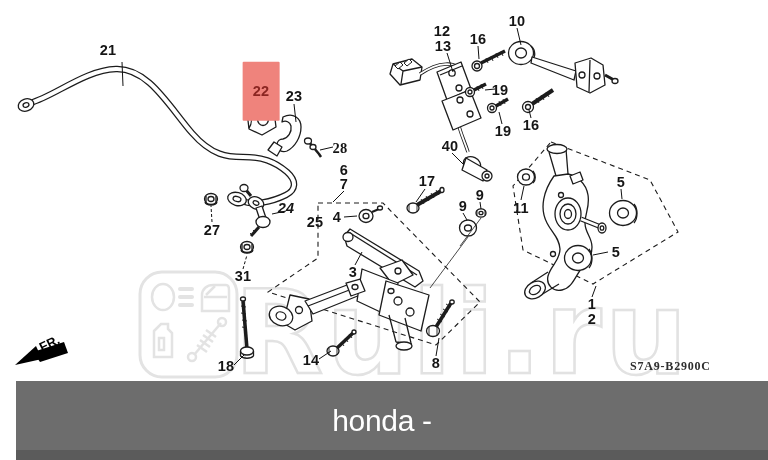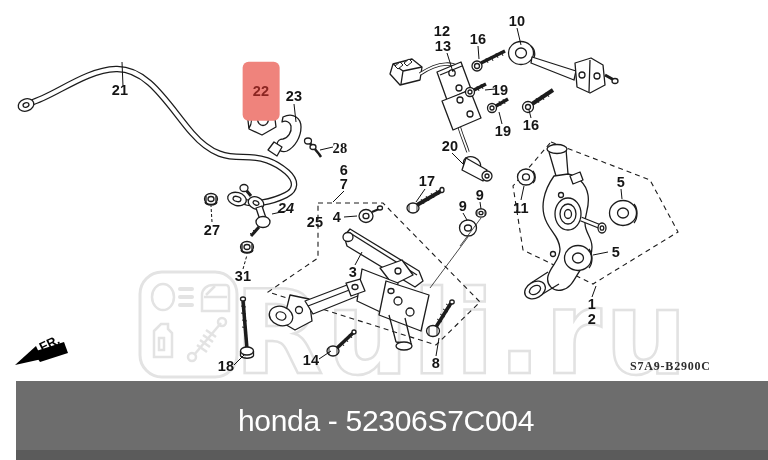--- a/index.html
+++ b/index.html
@@ -3,21 +3,21 @@
 <meta charset="utf-8">
 <style>
   html,body{margin:0;padding:0;background:#fff;}
   .screen{position:relative;width:768px;height:460px;background:#ffffff;overflow:hidden;
           font-family:"Liberation Sans",sans-serif;}
   .svg-layer{position:absolute;left:0;top:0;}
   .callout-layer{position:absolute;left:0;top:0;width:768px;height:381px;}
   .callout{position:absolute;transform:translate(-50%,-50%);font-weight:bold;font-size:14.5px;
            color:#151515;line-height:1;white-space:nowrap;letter-spacing:0.3px;}
   .callout.highlighted{background:var(--hl-bg,#ef837c);color:var(--hl-fg,#8b2622);
-           padding:22px 10px;border-radius:6px;}
+           padding:22px 10px;border-radius:1px;}
   .diagram-code{position:absolute;left:596px;top:359px;font-family:"Liberation Serif",serif;
            font-size:12px;font-weight:bold;color:#2e2e2e;letter-spacing:0.8px;margin-left:34px;}
   .caption-bar{position:absolute;left:16px;top:381px;width:768px;height:79px;background:#6d6d6d;
            display:flex;align-items:center;justify-content:center;color:#fff;font-size:30px;
            letter-spacing:-0.3px;}
   .caption-bar::after{content:"";position:absolute;left:0;right:0;bottom:0;height:10px;
            background:rgba(0,0,0,0.16);}
   .caption-gap{display:inline-block;width:28px;}
 </style>
 </head>
@@ -317,32 +317,32 @@
     </g>
 
     <g>
       <polygon points="15,365 36,346 42,359" fill="#000"></polygon>
       <polygon points="33,352 64,342 68,353 40,362" fill="#000"></polygon>
       <text x="42" y="352" transform="rotate(-26 42 352)" font-size="13" font-weight="bold" font-family="Liberation Sans, sans-serif" fill="#000">FR.</text>
     </g>
   </svg>
 
   <div class="callout-layer">
-      <div class="callout" style="left: 120px; top: 50px; margin-top: 40px;">21</div>
+      <div class="callout" style="left: 108px; top: 50px;">21</div>
       <div class="callout highlighted" style="left: 261px; top: 91px;">22</div>
       <div class="callout" style="left: 294px; top: 96px;">23</div>
       <div class="callout" style="left: 340px; top: 148px; font-family: Liberation Serif, serif;">28</div>
       <div class="callout" style="left: 442px; top: 31px;">12</div>
       <div class="callout" style="left: 443px; top: 46px;">13</div>
       <div class="callout" style="left: 478px; top: 39px;">16</div>
       <div class="callout" style="left: 517px; top: 21px;">10</div>
       <div class="callout" style="left: 500px; top: 90px;">19</div>
       <div class="callout" style="left: 503px; top: 131px;">19</div>
       <div class="callout" style="left: 531px; top: 125px;">16</div>
-      <div class="callout" style="left: 450px; top: 146px;">20</div>
+      <div class="callout" style="left: 450px; top: 146px;">40</div>
       <div class="callout" style="left: 427px; top: 181px;">17</div>
       <div class="callout" style="left: 480px; top: 195px;">9</div>
       <div class="callout" style="left: 463px; top: 206px;">9</div>
       <div class="callout" style="left: 521px; top: 208px;">11</div>
       <div class="callout" style="left: 344px; top: 170px;">6</div>
       <div class="callout" style="left: 344px; top: 184px;">7</div>
       <div class="callout" style="left: 337px; top: 217px;">4</div>
       <div class="callout" style="left: 353px; top: 272px;">3</div>
       <div class="callout" style="left: 286px; top: 208px; font-style: italic;">24</div>
       <div class="callout" style="left: 294px; top: 222px; margin-left: 21px;">25</div>
@@ -355,17 +355,16 @@
       <div class="callout" style="left: 616px; top: 252px;">5</div>
       <div class="callout" style="left: 592px; top: 304px;">1</div>
       <div class="callout" style="left: 592px; top: 319px;">2</div>
     </div>
 
   <div class="diagram-code">S7A9-B2900C</div>
 
   <div class="caption-bar">
     <span>honda</span>
       <span style="white-space:pre"> - </span>
-      <span>52306S7C004</span>
       <span class="caption-gap"></span>
   </div>
 
 </div>
 
 </body></html>

